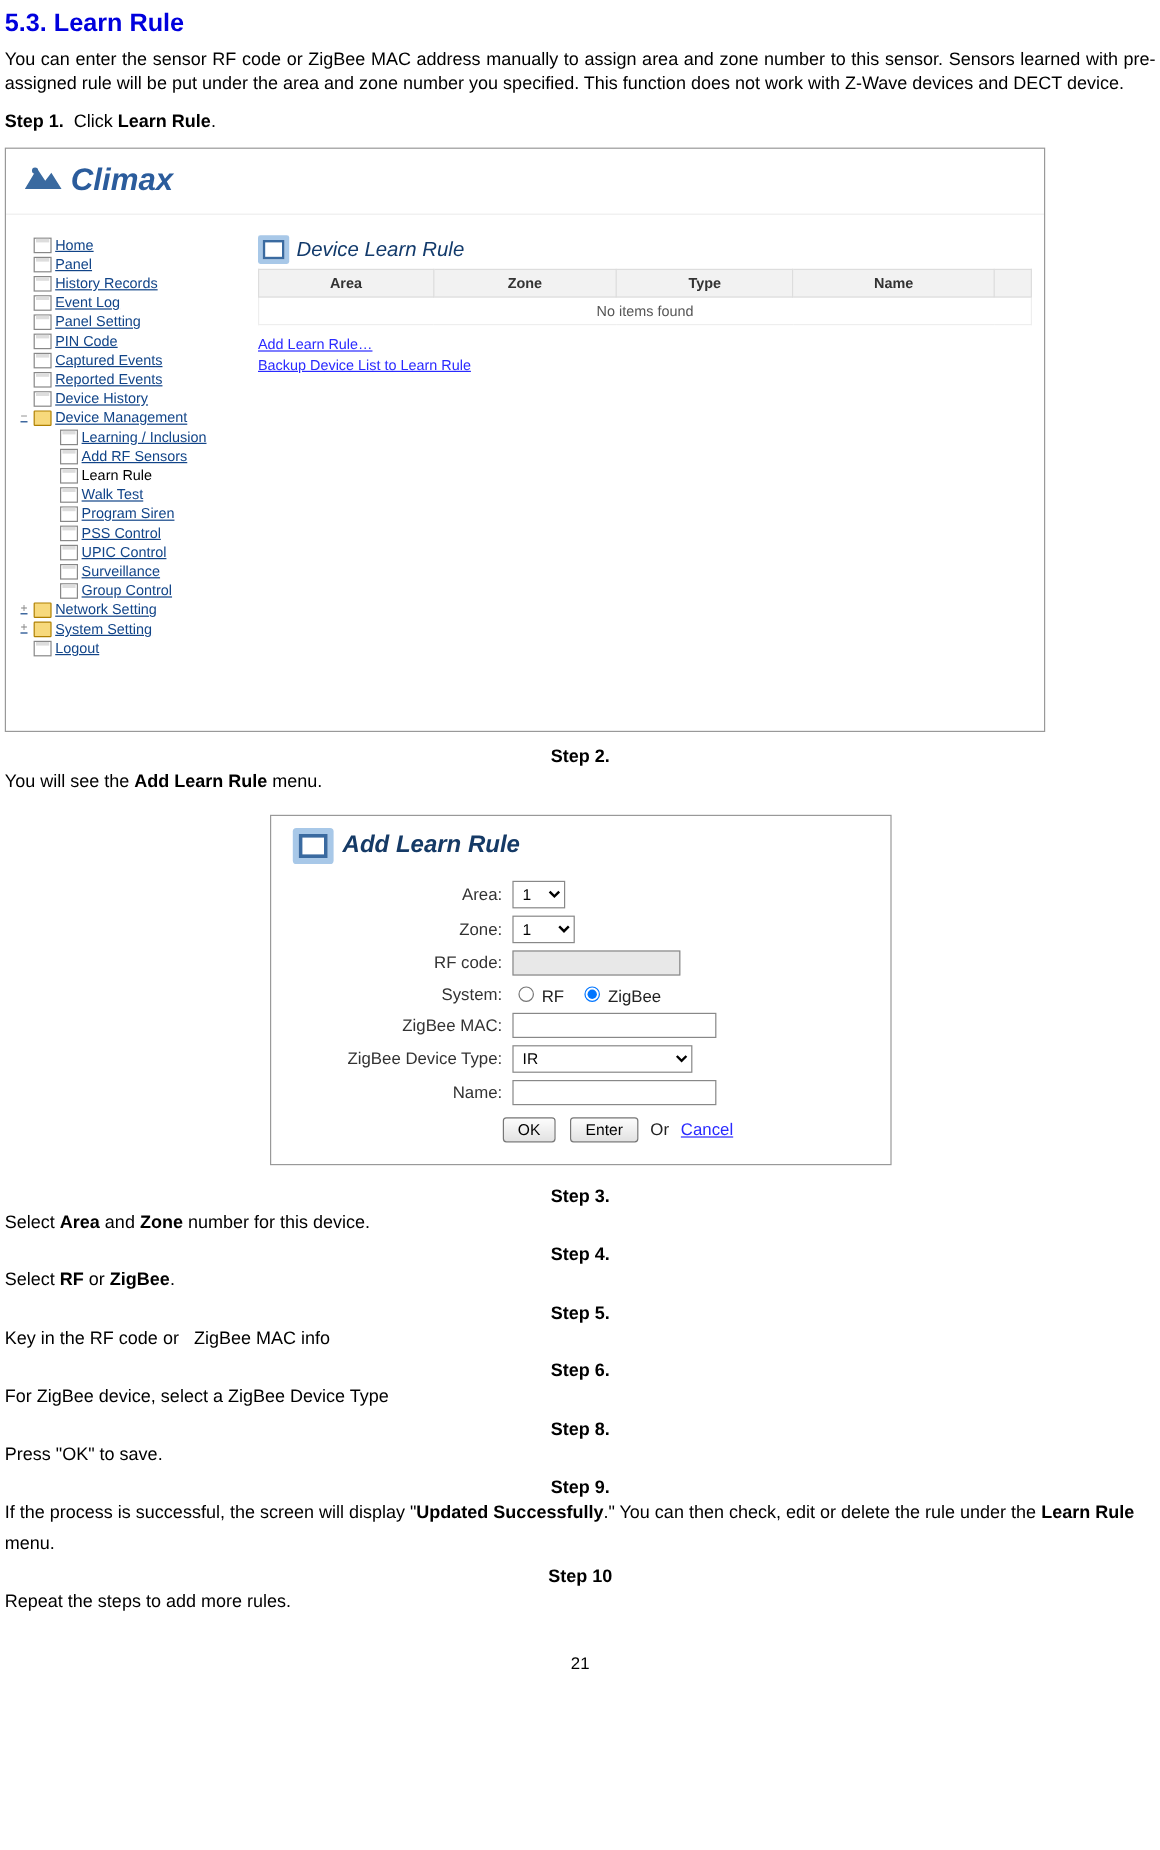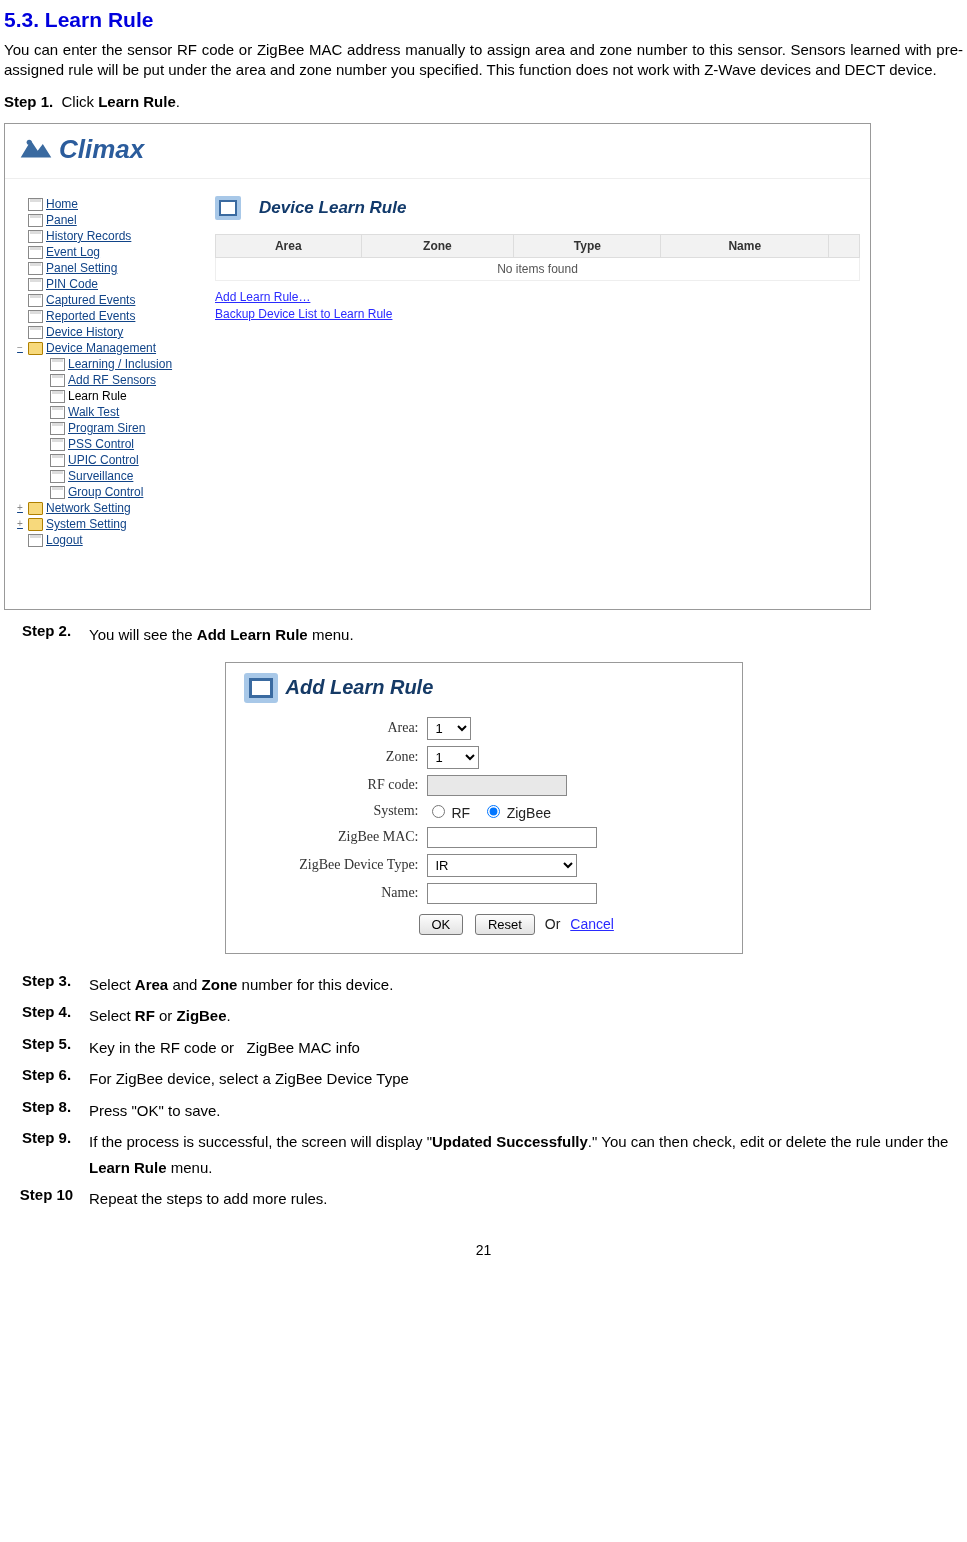--- a/index.html
+++ b/index.html
@@ -25,20 +25,21 @@
     margin: 8px 0;
     line-height: 1.5;
   }
   .step-label {
     font-weight: bold;
     text-align: center;
   }
   .step-indent {
     display: flex;
     margin: 6px 0;
+    flex-direction: column;
   }
   .step-indent .step-label {
     min-width: 85px;
   }
   .step-indent .step-body {
     flex: 1;
     line-height: 1.7;
   }
   .fig-outer {
     border: 1px solid #999;
@@ -81,23 +82,23 @@
     display: inline-block; width: 13px; height: 11px; background: #fff; border: 1px solid #888; position: relative;
   }
   .fig1 .ic::after { content:""; position:absolute; left:1px; right:1px; top:0; height:3px; background:#ddd; }
   .fig1 .icf {
     display:inline-block; width:13px; height:11px; background:#f7d97c; border:1px solid #b08000; border-radius:1px;
   }
   .fig1 .right {
     position: absolute; left: 210px; top: 72px; right: 10px;
   }
   .fig1 .rule-title {
-    display:flex; align-items:center; gap:18px;
-    font-style: italic; font-weight: bold; color: #123a6b;
-    font-size: 17px; margin-bottom: 14px;
+    display:flex; align-items:center; gap:6px;
+    font-style: italic; font-weight: normal; color: #123a6b;
+    font-size: 17px; margin-bottom: 4px;
   }
   .fig1 .rule-title .dot {
     width: 26px; height: 24px; background:#a8c8e8; border-radius:2px; position:relative;
   }
   .fig1 .rule-title .dot::after {
     content:""; position:absolute; inset:4px; border:2px solid #3a6aa0; background:#fff;
   }
   .fig1 table { width: 100%; border-collapse: collapse; font-size: 12px; }
   .fig1 th { background:#f2f2f2; border:1px solid #ddd; padding:4px 6px; font-weight:bold; color:#333;}
   .fig1 td { border:1px solid #eee; padding:4px 6px; text-align:center; color:#555;}
@@ -112,21 +113,21 @@
   .fig2 .h {
     display:flex; align-items:center; gap:8px;
     font-style: italic; font-weight:bold; color:#153a66;
     font-size: 20px; margin-bottom: 14px;
   }
   .fig2 .h .dot {
     width:34px; height:30px; background:#a8c8e8; border-radius:3px; position:relative;
   }
   .fig2 .h .dot::after { content:""; position:absolute; inset:5px; background:#fff; border:3px solid #3a6aa0; }
   .fig2 .row { display:flex; align-items:center; margin:6px 0; }
-  .fig2 .lbl { width: 175px; text-align:right; padding-right:8px; color:#333;font-family:Liberation Serif, serif; }
+  .fig2 .lbl { width: 175px; text-align:right; padding-right:8px; color:#333; }
   .fig2 select, .fig2 input[type=text] {
     font-size:13px; border:1px solid #888; background:#fff; padding:2px 4px;
   }
   .fig2 input[disabled] { background:#e8e8e8; }
   .fig2 .btns { padding-left: 175px; margin-top:10px; }
   .fig2 button {
     font-size:13px; padding:2px 12px; border:1px solid #777;
     background:linear-gradient(#fdfdfd,#e2e2e2); border-radius:3px; cursor:pointer;
   }
   .fig2 .or { margin:0 6px; }
@@ -328,21 +329,21 @@
       <div class="lbl">ZigBee Device Type:</div>
       <select style="width:150px"><option>IR</option></select>
     </div>
     <div class="row">
       <div class="lbl">Name:</div>
       <input type="text" style="width: 160px;">
     </div>
     <div class="btns">
       <button>OK</button>
       &nbsp;
-      <button>Reset</button>
+      <button>Enter</button>
       <span class="or">Or</span>
       <span class="cancel">Cancel</span>
     </div>
   </div>
 </div>
 
 <div id="steps-rest">
     <div class="step-indent">
       <div class="step-label">Step 3.</div>
       <div class="step-body">Select <b>Area</b> and <b>Zone</b> number for this device.</div>

